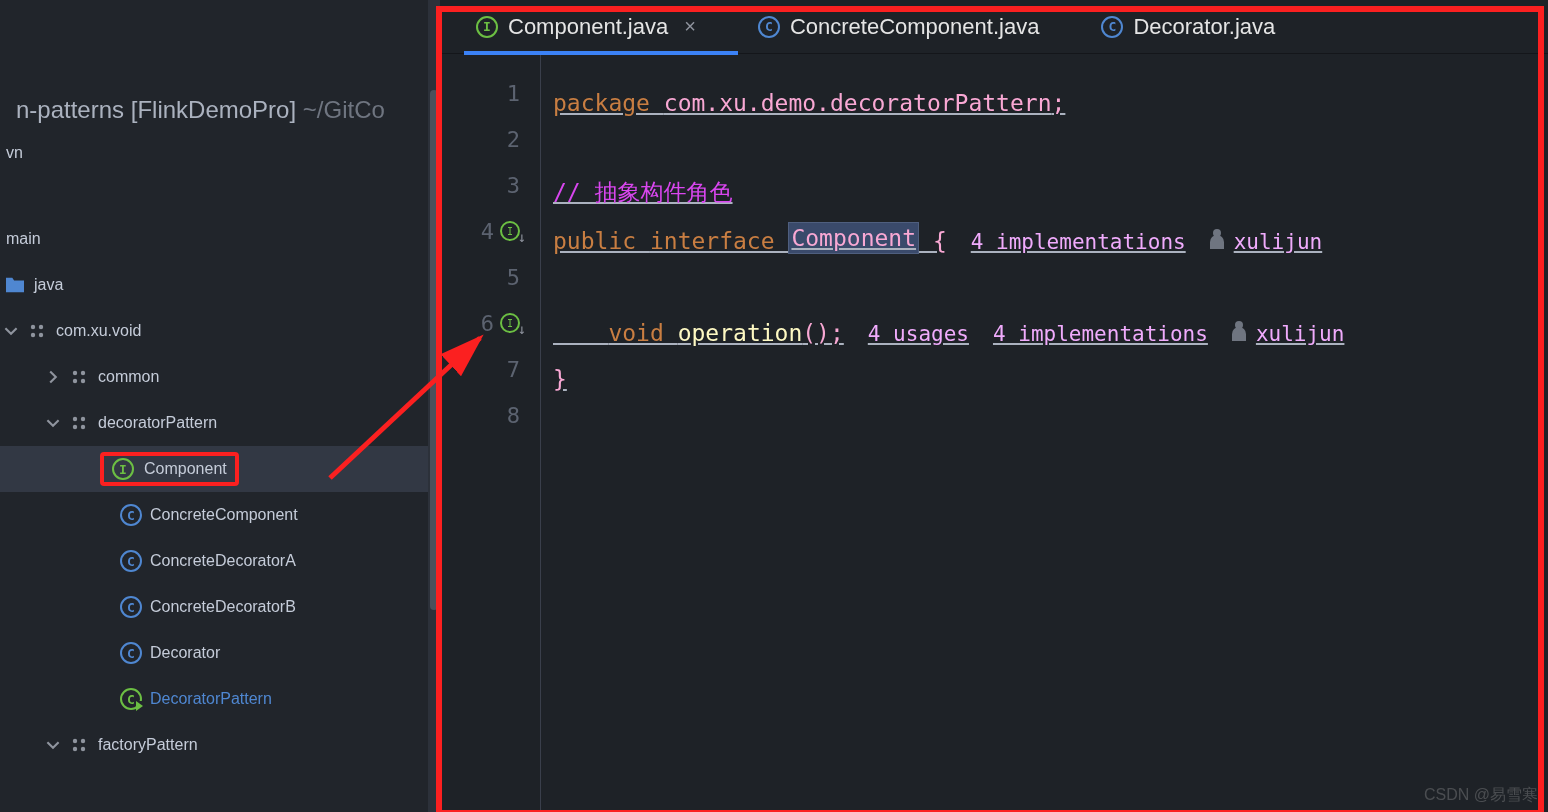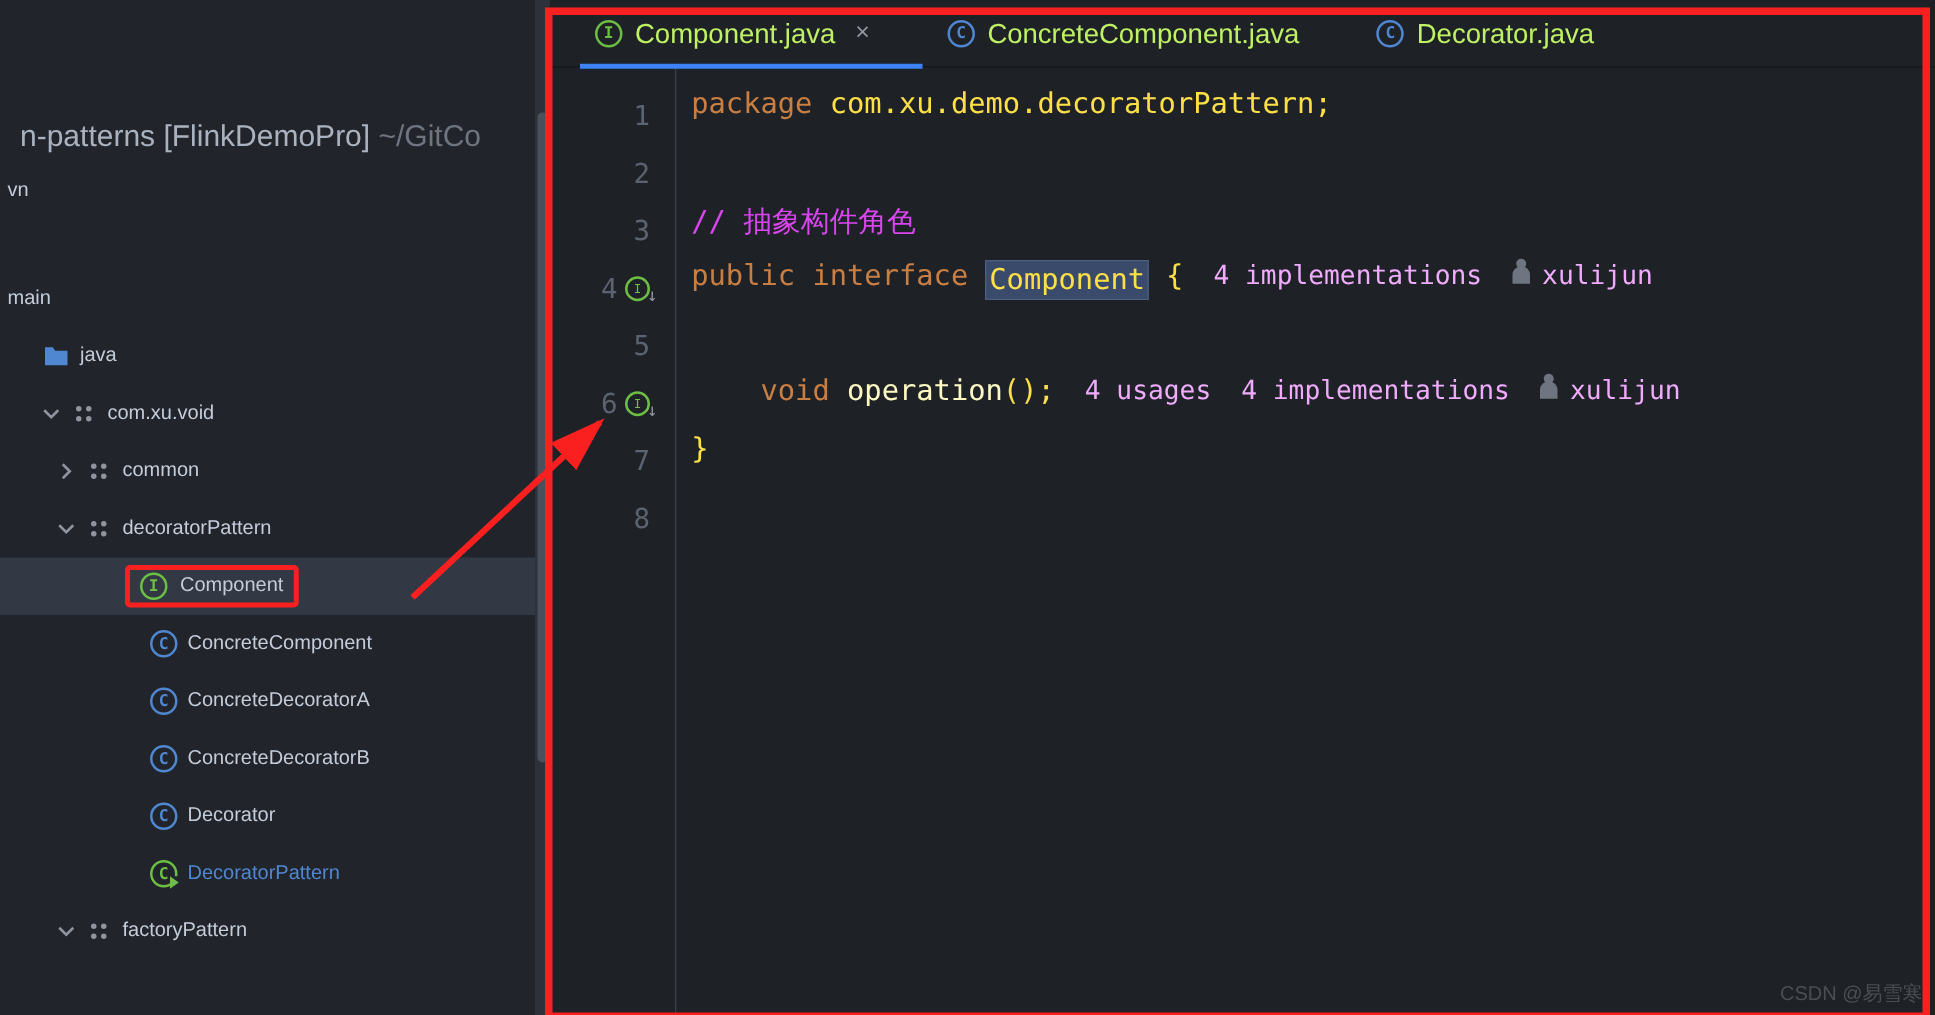--- a/index.html
+++ b/index.html
@@ -44,21 +44,21 @@
     .tree-row {
       display: flex;
       align-items: center;
       height: 46px;
       padding-left: 6px;
       gap: 8px;
       cursor: pointer;
     }
     .tree-row.selected { background: #323844; }
     .indent-1 { padding-left: 6px; }
-    .indent-2 { padding-left: 34px; }
+    .indent-2 { padding-left: 4px; }
     .indent-3 { padding-left: 46px; }
     .indent-4 { padding-left: 70px; }
     .indent-5 { padding-left: 120px; }
     .chevron {
       width: 14px; height: 14px;
       display: inline-flex;
       color: #6f7580;
     }
     .folder-icon, .package-icon {
       width: 22px; height: 20px;
@@ -118,21 +118,21 @@
       height: 100%;
       padding: 0 6px;
       position: relative;
     }
     .tab.active::after {
       content: "";
       position: absolute;
       left: -6px; right: -36px; bottom: -2px; height: 4px;
       background: #3b82f6;
     }
-    .tab-label { color: #bef264; font-size: 22px; }
+    .tab-label { color: #e5e5e5; font-size: 22px; }
     .tab-close { color: #8f949e; font-size: 20px; margin-left: 6px; }
     .code-area { display: flex; flex: 1; }
     .gutter {
       width: 100px;
       padding-top: 16px;
     }
     .gutter-line {
       height: 46px;
       display: flex;
       align-items: center;
@@ -164,26 +164,27 @@
     .code {
       flex: 1;
       padding-top: 16px;
       font-family: "SF Mono", Menlo, monospace;
       font-size: 23px;
       border-left: 1px solid #3a3f4b;
     }
     .code-line {
       height: 46px;
       display: flex;
-      align-items: flex-start;
+      align-items: flex-end;
       padding-left: 12px;
       white-space: pre;
+      text-decoration: underline;
     }
     .kw { color: #c97e42; }
-    .ident { color: #fde047; }
+    .ident { color: #f9a8d4; }
     .comment { color: #d946ef; }
     .type { color: #fef9c3; }
     .highlight-box { background: #3a4a6b; padding: 2px 2px; border: 1px solid #4f5f7f; }
     .inlay { color: #f0abfc; font-size: 21px; margin-left: 24px; display: inline-flex; align-items: center; gap: 8px; }
     .inlay .person {
       width: 14px; height: 14px;
       background: #6f7580;
       border-radius: 50% 50% 0 0;
       position: relative;
       margin-right: 2px;

